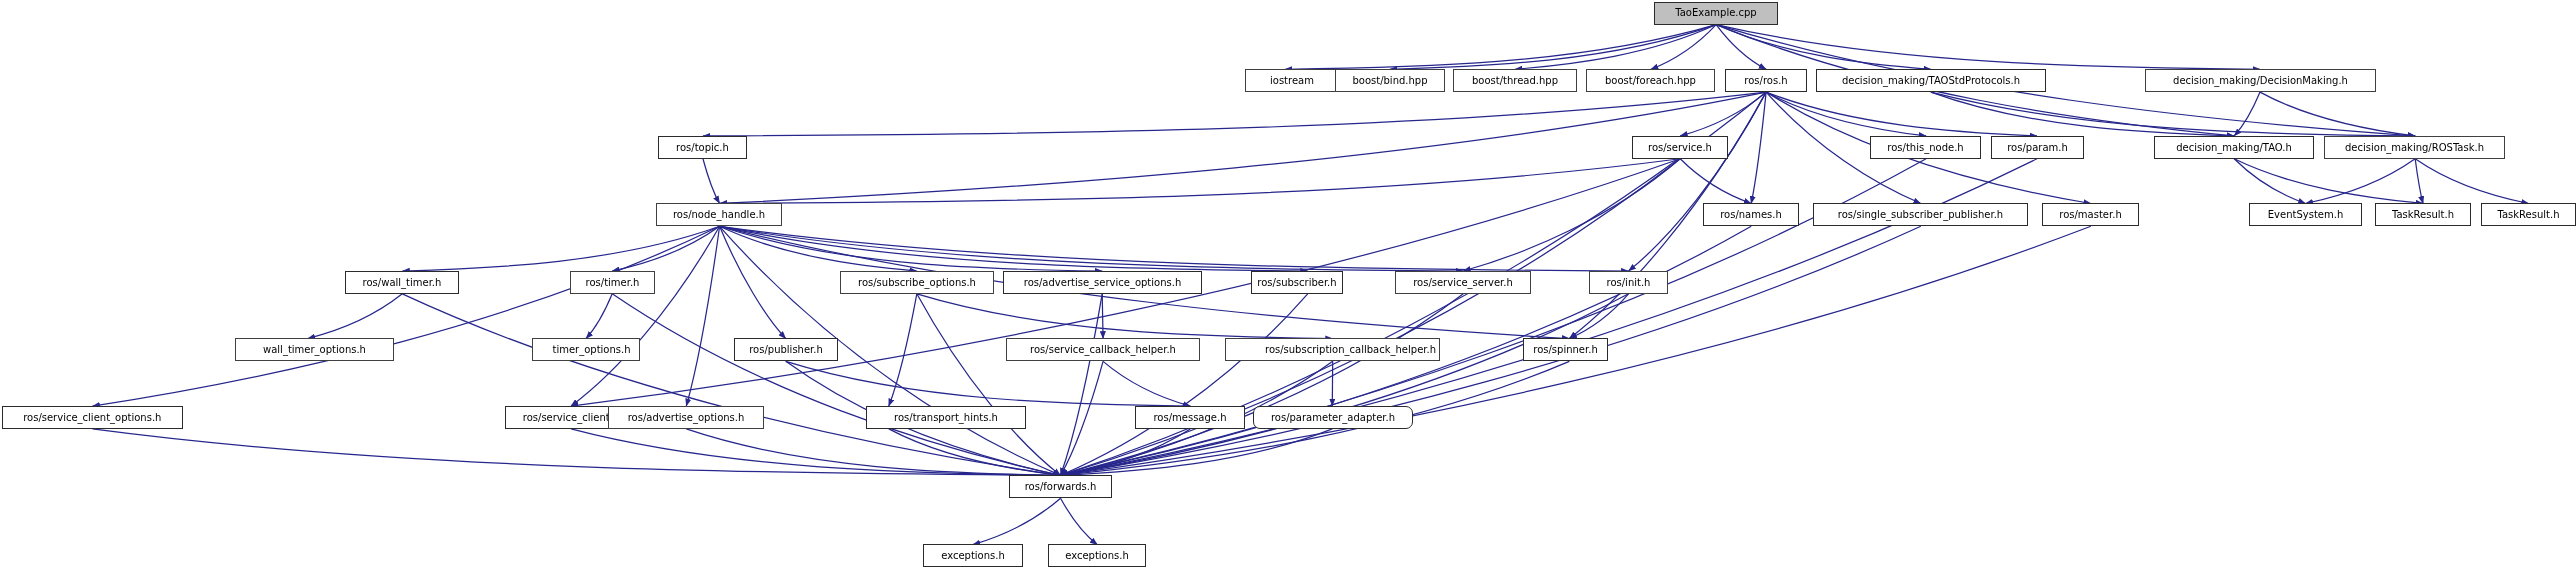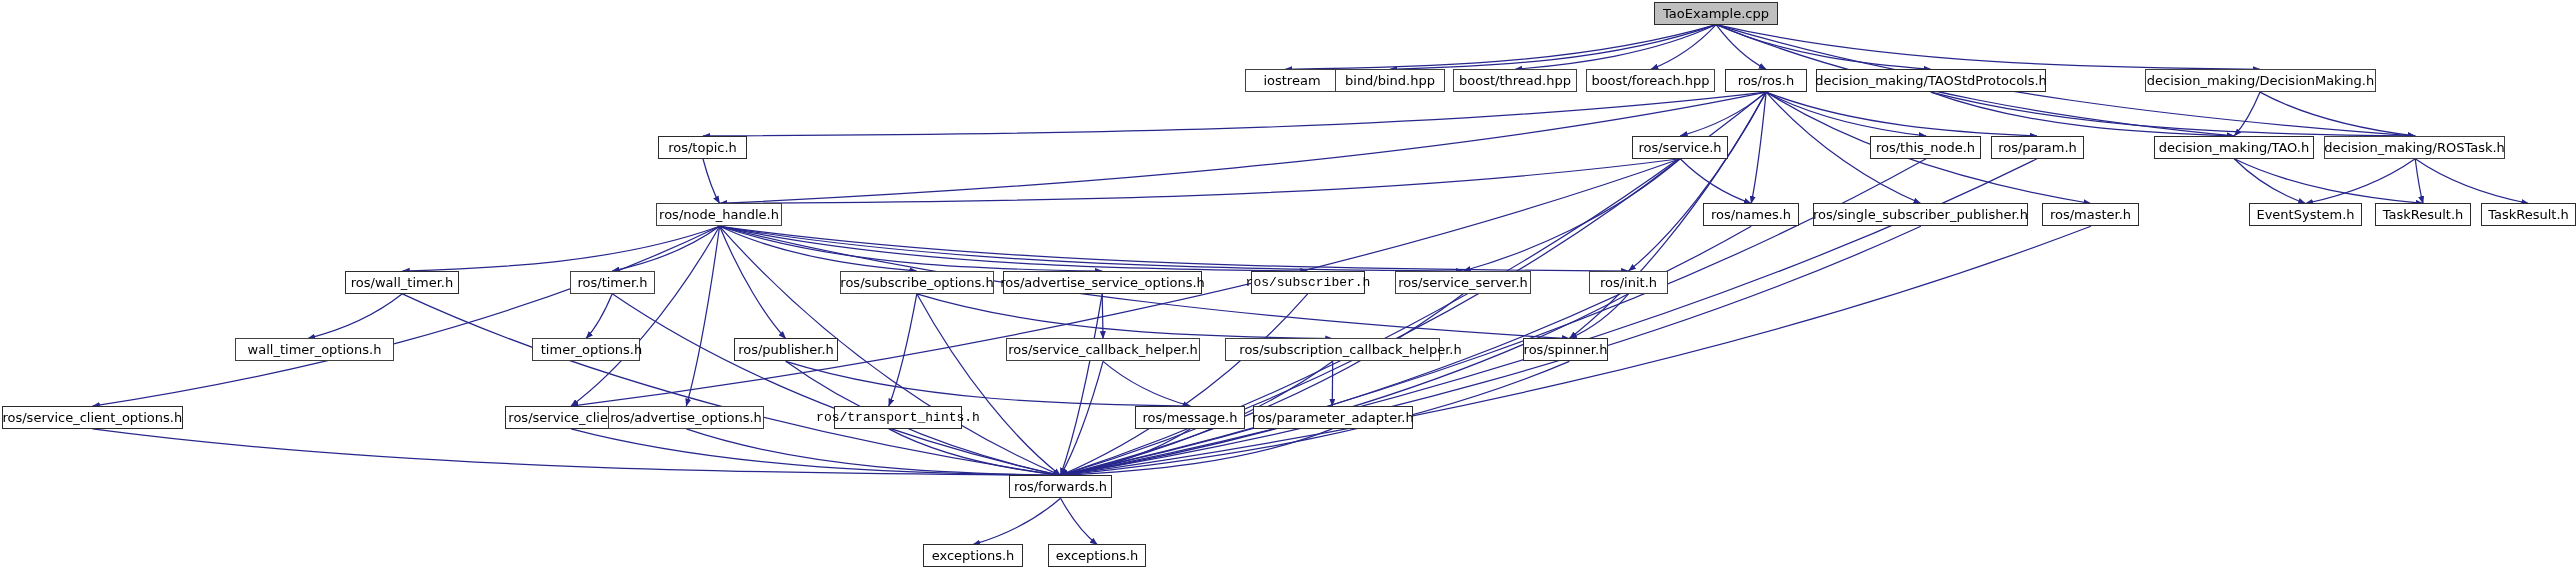--- a/index.html
+++ b/index.html
@@ -22,21 +22,21 @@
     width: 2576px;
     height: 578px;
     pointer-events: none;
   }
   .node {
     position: absolute;
     box-sizing: border-box;
     border: 0.9px solid #404040;
     background: #ffffff;
     color: #000000;
-    font-size: 13px;
+    font-size: 10px;
     line-height: 1;
     display: flex;
     align-items: center;
     justify-content: center;
     white-space: nowrap;
     height: 23px;
     letter-spacing: 0px;
     z-index: 5;
   }
   .node.root {
@@ -146,21 +146,21 @@
       </g>
   </svg>
   <div id="nodes-layer">
       <div class="node root thick" style="left: 1654px; top: 1.8px; width: 124px;">
         <span class="node-label">TaoExample.cpp</span>
       </div>
       <div class="node" style="left: 1245px; top: 69px; width: 94px;">
         <span class="node-label">iostream</span>
       </div>
       <div class="node" style="left: 1335px; top: 69px; width: 110px;">
-        <span class="node-label">bind/bind.hpp</span>
+        <span class="node-label">boost/bind.hpp</span>
       </div>
       <div class="node" style="left: 1453px; top: 69px; width: 124px;">
         <span class="node-label">boost/thread.hpp</span>
       </div>
       <div class="node" style="left: 1586px; top: 69px; width: 129px;">
         <span class="node-label">boost/foreach.hpp</span>
       </div>
       <div class="node thick" style="left: 1725px; top: 69px; width: 82px;">
         <span class="node-label">ros/ros.h</span>
       </div>
@@ -214,21 +214,21 @@
       </div>
       <div class="node" style="left: 570px; top: 271px; width: 85px;">
         <span class="node-label">ros/timer.h</span>
       </div>
       <div class="node" style="left: 840px; top: 271px; width: 154px;">
         <span class="node-label">ros/subscribe_options.h</span>
       </div>
       <div class="node thick" style="left: 1003px; top: 271px; width: 199px;">
         <span class="node-label">ros/advertise_service_options.h</span>
       </div>
-      <div class="node thick" style="left: 1251px; top: 271px; width: 114px; font-family: Liberation Mono, monospace;">
+      <div class="node thick" style="left: 1251px; top: 271px; width: 92px;">
         <span class="node-label">ros/subscriber.h</span>
       </div>
       <div class="node" style="left: 1395px; top: 271px; width: 136px;">
         <span class="node-label">ros/service_server.h</span>
       </div>
       <div class="node" style="left: 1589px; top: 271px; width: 79px;">
         <span class="node-label">ros/init.h</span>
       </div>
       <div class="node" style="left: 235px; top: 338px; width: 159px;">
         <span class="node-label">wall_timer_options.h</span>
@@ -250,27 +250,27 @@
       </div>
       <div class="node thick" style="left: 1.8px; top: 406px; width: 181px;">
         <span class="node-label">ros/service_client_options.h</span>
       </div>
       <div class="node thick" style="left: 505px; top: 406px; width: 132px;">
         <span class="node-label">ros/service_client.h</span>
       </div>
       <div class="node" style="left: 608px; top: 406px; width: 156px;">
         <span class="node-label">ros/advertise_options.h</span>
       </div>
-      <div class="node thick" style="left: 834px; top: 406px; width: 128px; font-family: Liberation Mono, monospace;">
+      <div class="node thick" style="left: 866px; top: 406px; width: 160px;">
         <span class="node-label">ros/transport_hints.h</span>
       </div>
       <div class="node thick" style="left: 1135px; top: 406px; width: 110px;">
         <span class="node-label">ros/message.h</span>
       </div>
-      <div class="node thick" style="left: 1253px; top: 406px; width: 160px;">
+      <div class="node thick" style="left: 1253px; top: 406px; width: 160px; border-radius: 7px;">
         <span class="node-label">ros/parameter_adapter.h</span>
       </div>
       <div class="node thick" style="left: 1009px; top: 475px; width: 103px;">
         <span class="node-label">ros/forwards.h</span>
       </div>
       <div class="node thick" style="left: 923px; top: 544px; width: 100px;">
         <span class="node-label">exceptions.h</span>
       </div>
       <div class="node thick" style="left: 1048px; top: 544px; width: 98px;">
         <span class="node-label">exceptions.h</span>

